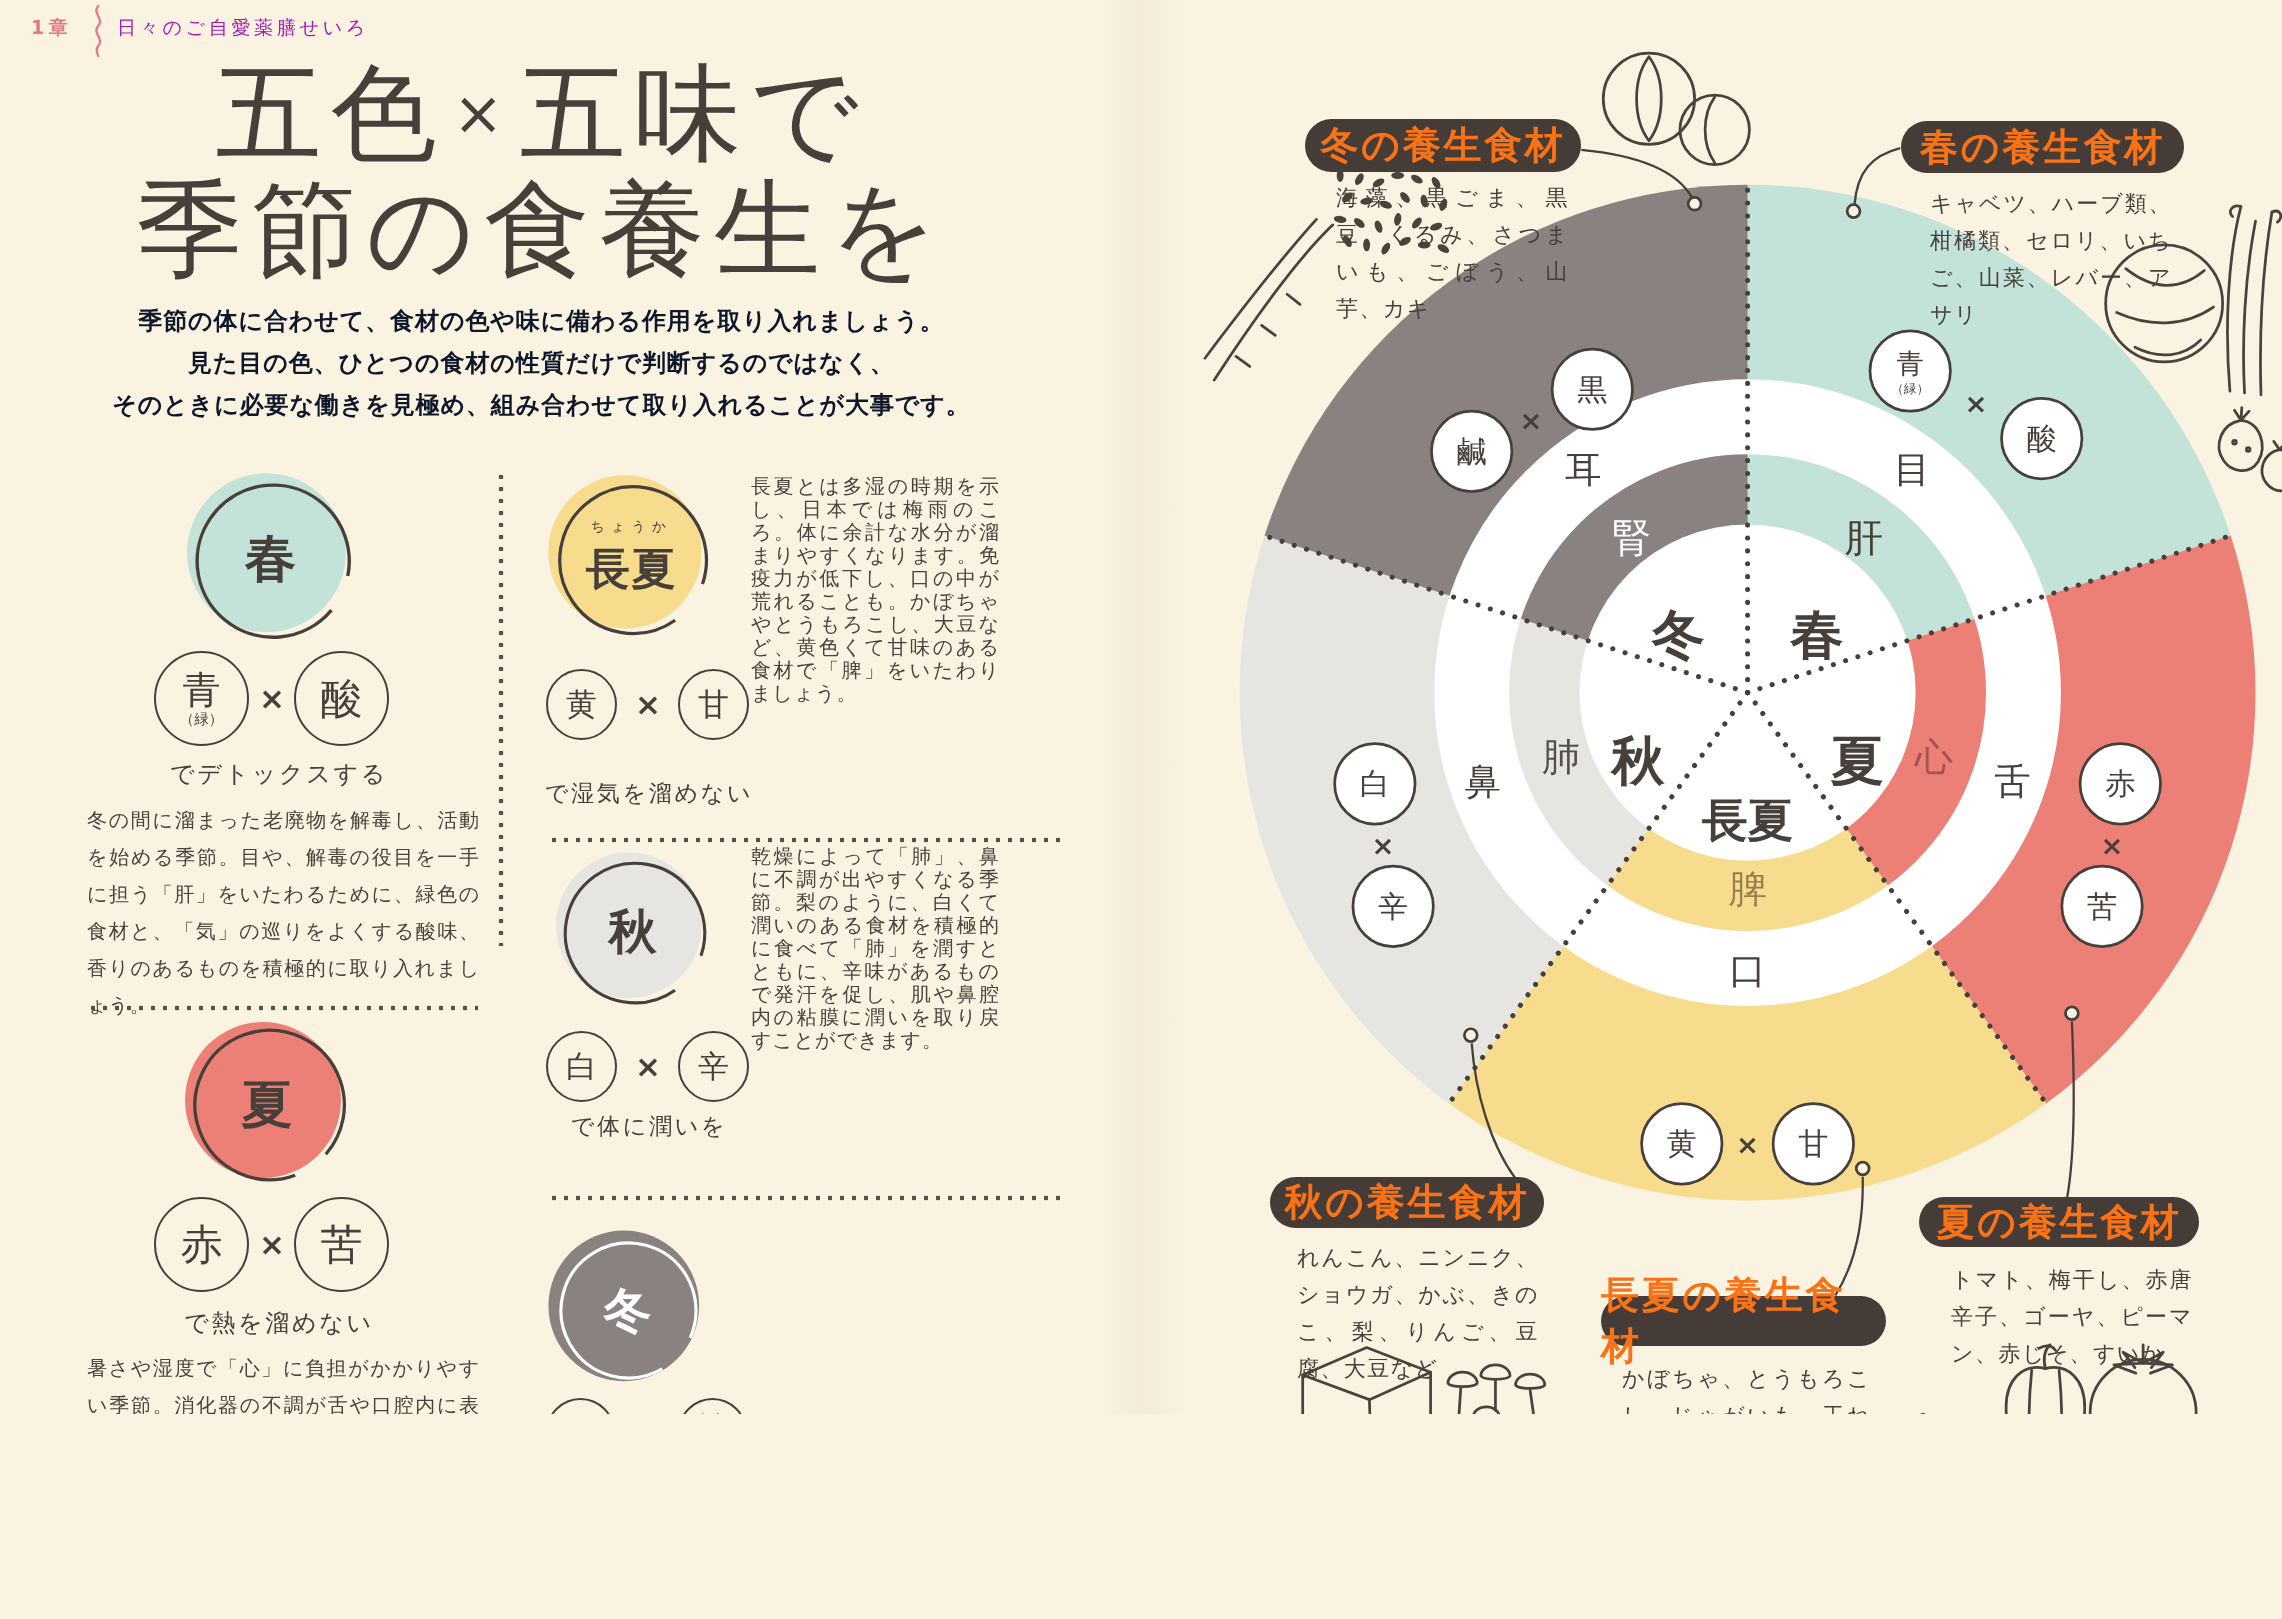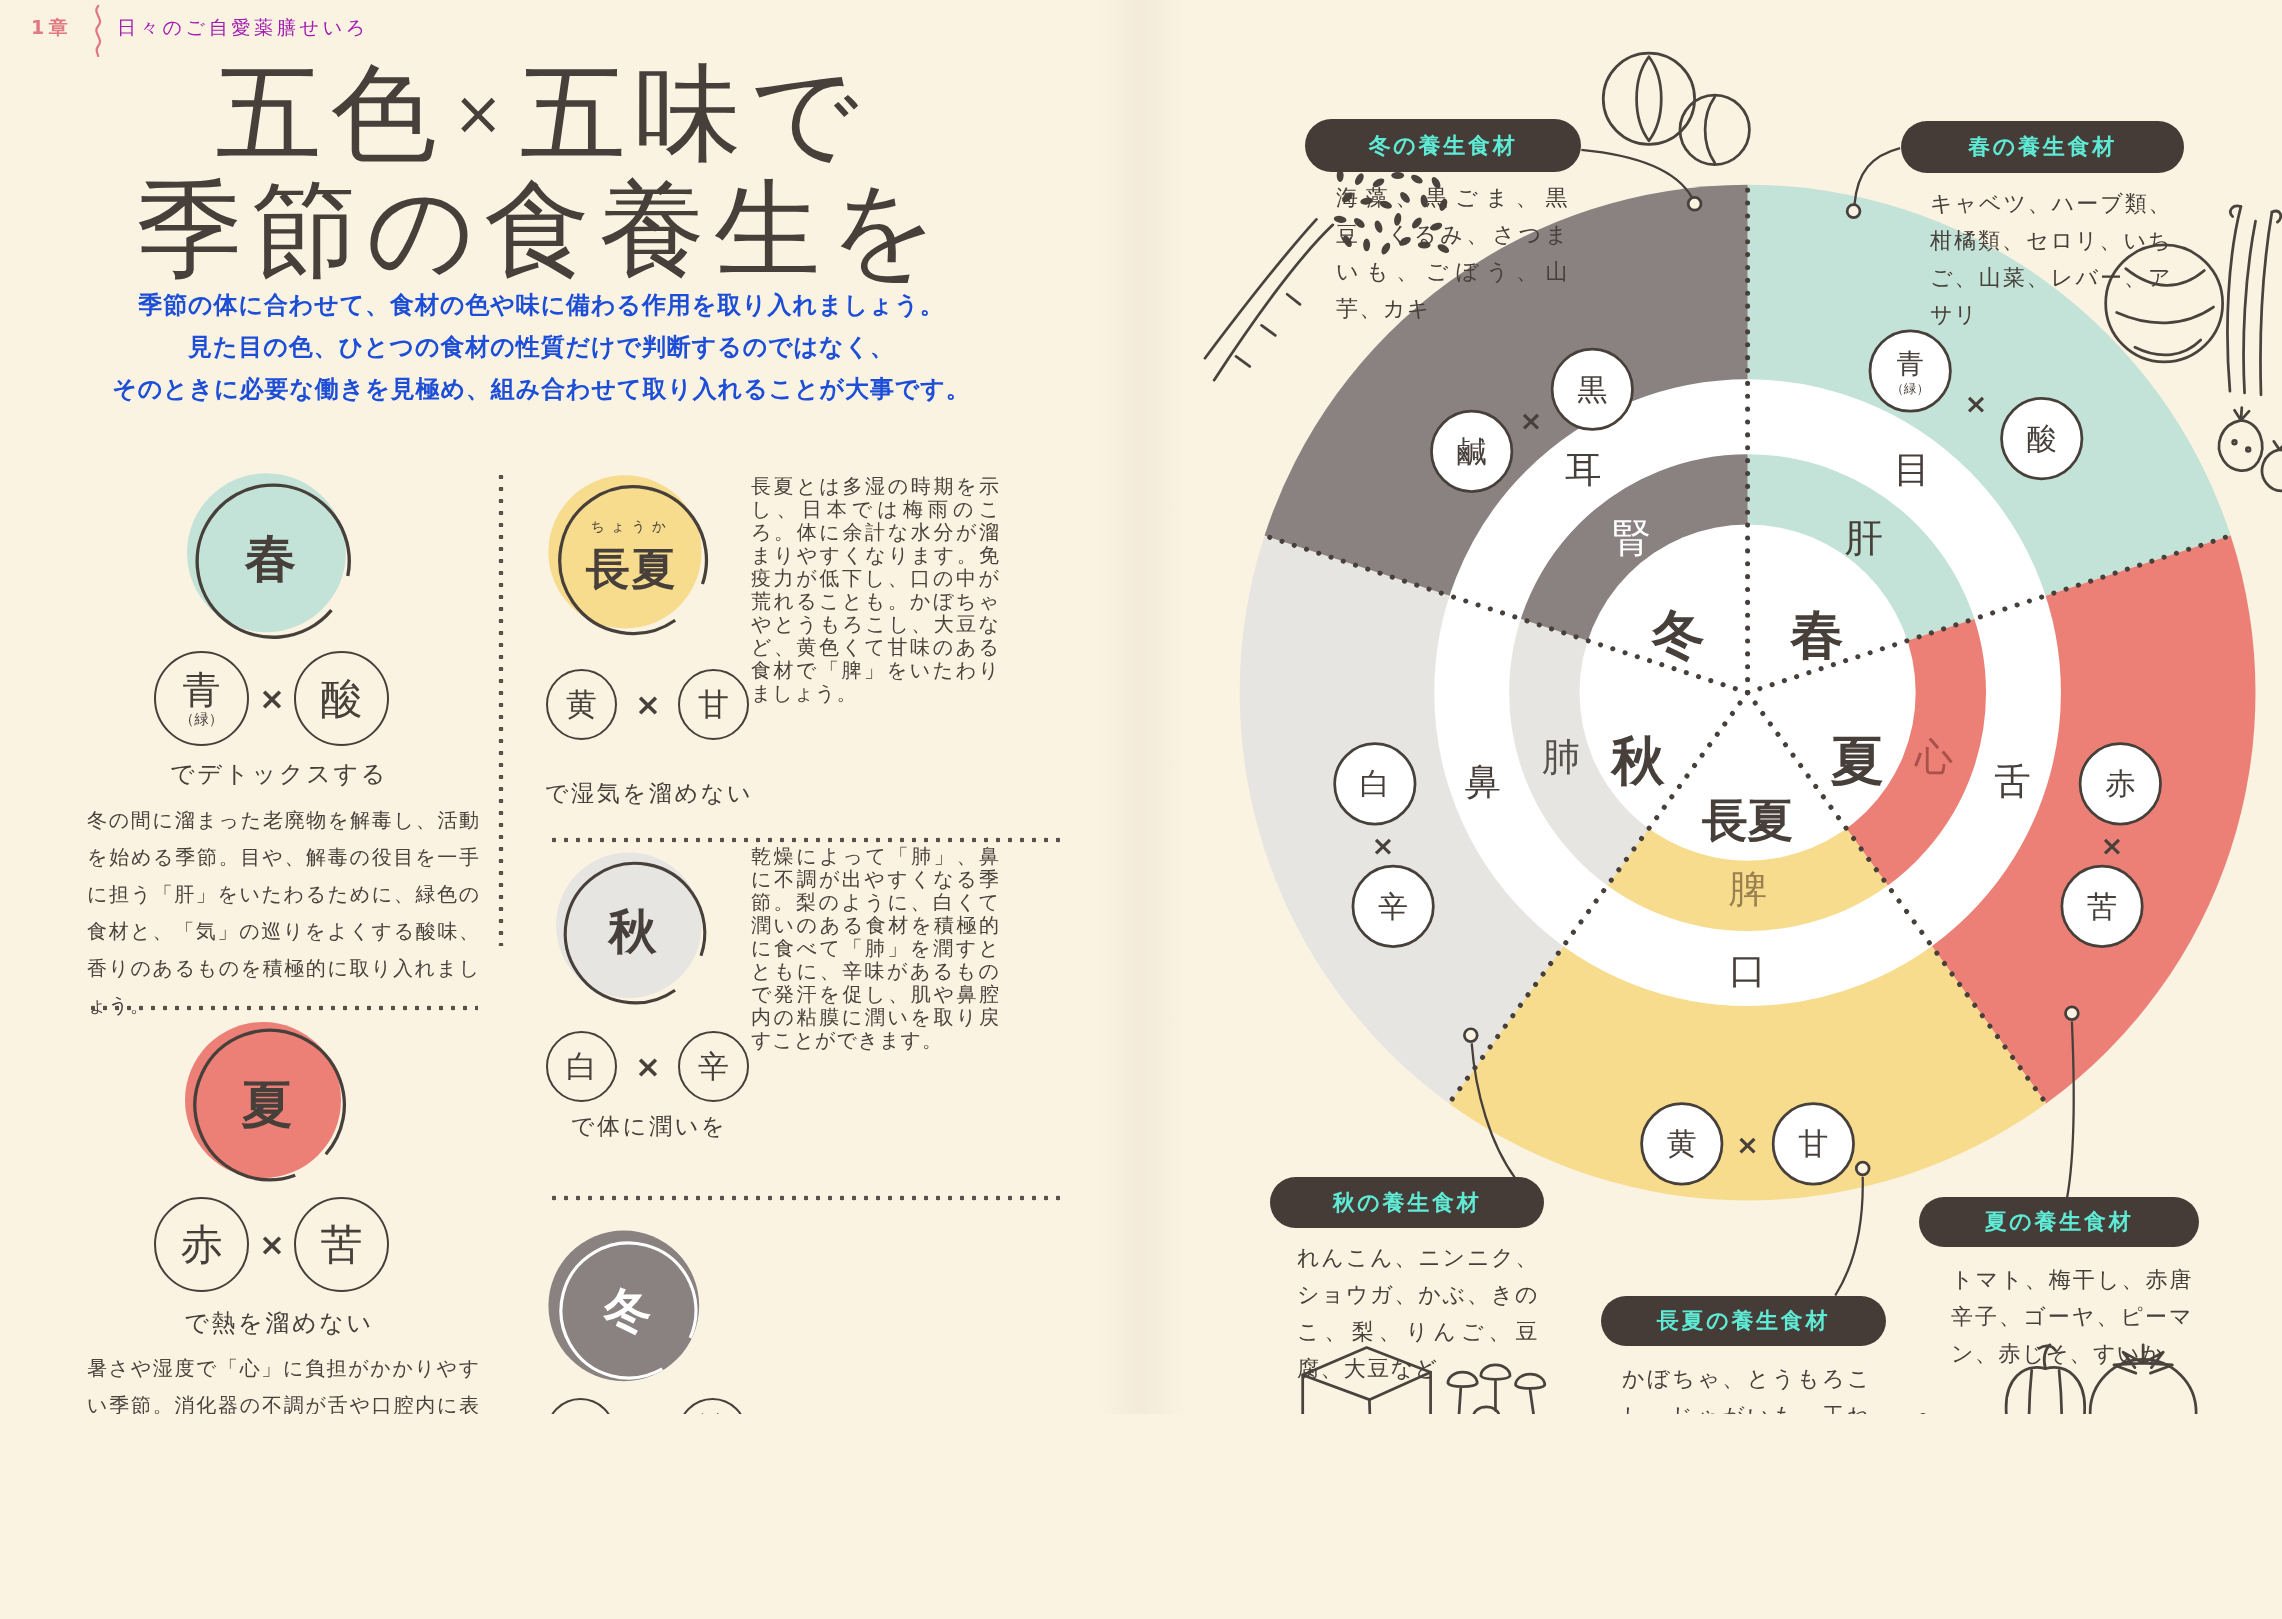--- a/index.html
+++ b/index.html
@@ -6,22 +6,22 @@
   #stage{position:relative;width:2282px;height:1414px;background:#fbf3e2;overflow:hidden;
          font-family:"DejaVu Sans","Liberation Sans",sans-serif;color:#473f3a;}
   .abs{position:absolute;}
   
   .chapter{position:absolute;left:31px;top:14.6px;font-size:19px;letter-spacing:4.6px;color:#e07982;font-weight:600;}
   .series{position:absolute;left:117px;top:14.6px;font-size:19px;letter-spacing:3.7px;color:#a21caf;font-weight:500;}
   
   .title-line{position:absolute;left:0;width:1083px;text-align:center;font-size:106px;letter-spacing:9.1px;
               color:#473f3a;font-weight:500;line-height:1.05;}
   .title-x{font-size:60px;vertical-align:16.4px;padding:0 7.3px;}
-  .intro{position:absolute;left:0;top:284px;width:1083px;text-align:center;font-size:24px;line-height:42px;
-         font-weight:600;letter-spacing:0.9px;color:#1d4ed8;}
+  .intro{position:absolute;left:0;top:300px;width:1083px;text-align:center;font-size:24px;line-height:42px;
+         font-weight:600;letter-spacing:0.9px;color:#0f172a;}
   .intro span{display:block;}
   
   .badge{position:absolute;}
   .badge svg{position:absolute;left:0;top:0;width:100%;height:100%;overflow:visible;}
   .badge .lbl{position:absolute;inset:0;display:flex;flex-direction:column;align-items:center;justify-content:center;
               font-weight:600;color:#473f3a;letter-spacing:1.8px;}
   .badge .fur{font-size:13.7px;letter-spacing:6.4px;font-weight:500;margin-bottom:3.7px;}
   
   .pcircle{position:absolute;border:2.7px solid #473f3a;border-radius:50%;box-sizing:border-box;background:transparent;
            display:flex;flex-direction:column;align-items:center;justify-content:center;color:#473f3a;line-height:1;}
@@ -31,22 +31,22 @@
   .effect{position:absolute;text-align:center;font-size:24px;letter-spacing:2.7px;color:#473f3a;font-weight:500;}
   .desc{position:absolute;font-size:20px;line-height:37px;letter-spacing:0.9px;color:#4a423c;text-align:justify;font-weight:500;}
   .desc.mid{line-height:23px;}
   
   .dotsep-h{position:absolute;height:5.5px;background-image:radial-gradient(circle,#5a514b 2.1px,transparent 2.4px);
             background-size:12px 5.5px;background-repeat:repeat-x;background-position:left center;}
   .dotsep-v{position:absolute;width:5.5px;background-image:radial-gradient(circle,#5a514b 2.1px,transparent 2.4px);
             background-size:5.5px 12px;background-repeat:repeat-y;background-position:center top;}
   
   #right-svg{position:absolute;left:1141px;top:0;}
-  .pill{position:absolute;background:#463c37;color:#5eead4;border-radius:27.4px;display:flex;align-items:center;
-        justify-content:center;font-size:22px;font-weight:700;letter-spacing:2.7px;}
+  .pill{position:absolute;background:#463c37;color:#f97316;border-radius:27.4px;display:flex;align-items:center;
+        justify-content:center;font-size:38px;font-weight:700;letter-spacing:2.7px;}
   .foods{position:absolute;font-size:22px;line-height:37px;letter-spacing:1.4px;color:#473f3a;font-weight:500;text-align:justify;}
   .pagenum{position:absolute;font-size:20px;letter-spacing:8.2px;color:#473f3a;}
   .gutter{position:absolute;left:1096px;top:0;width:91px;height:1597px;
           background:linear-gradient(90deg,rgba(120,100,80,0) 0%,rgba(120,100,80,0.06) 50%,rgba(120,100,80,0) 100%);}
   .bottom-strip{position:absolute;left:0;top:1597px;width:2282px;height:22px;background:#f1efe9;
                 box-shadow:inset 0 5.5px 6.4px -3.7px rgba(90,80,60,0.35);}
 </style>
 </head>
 <body>
 

